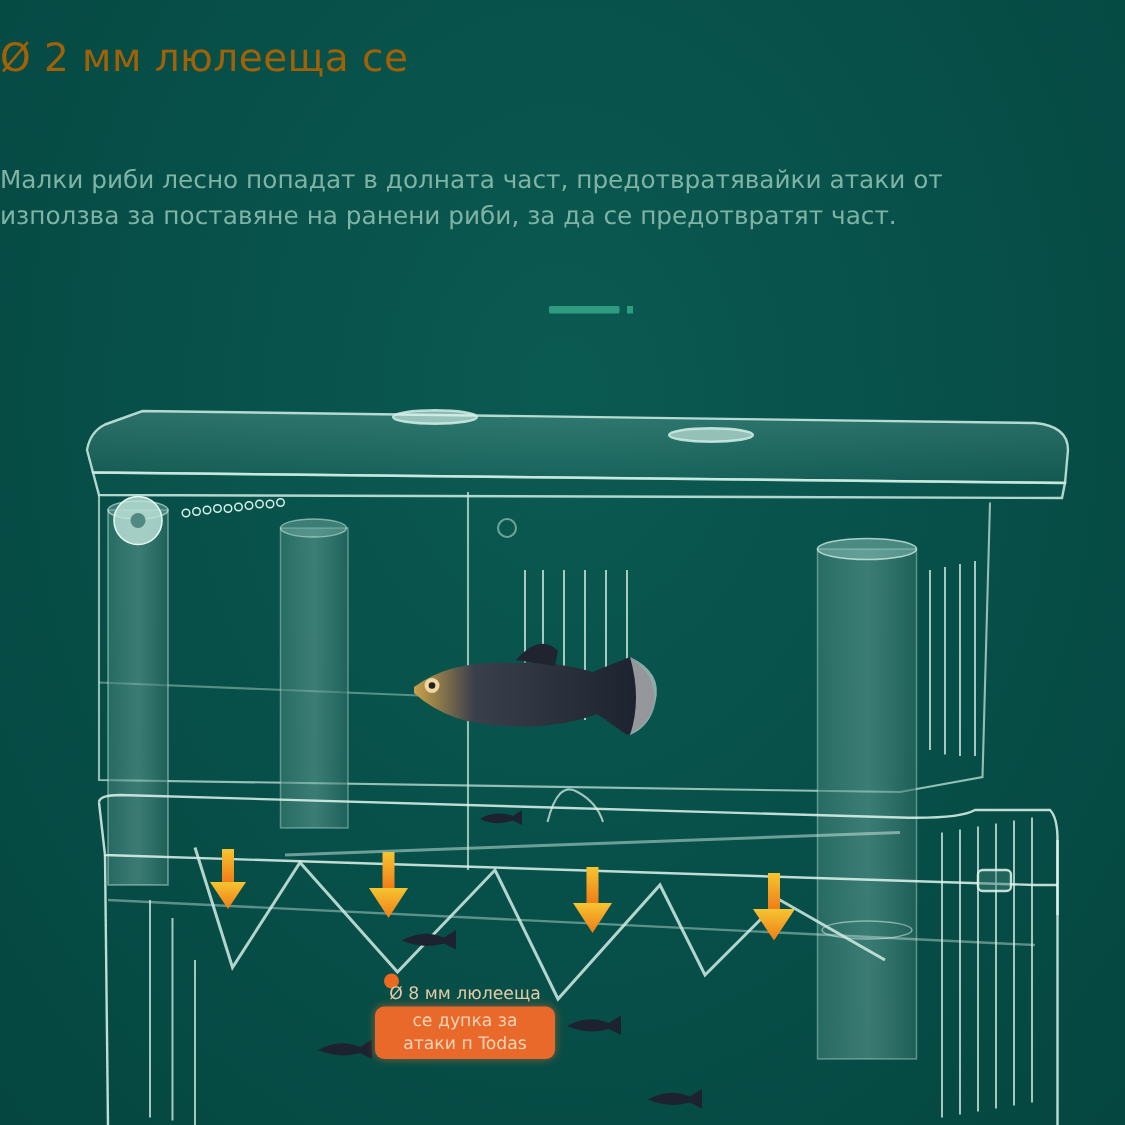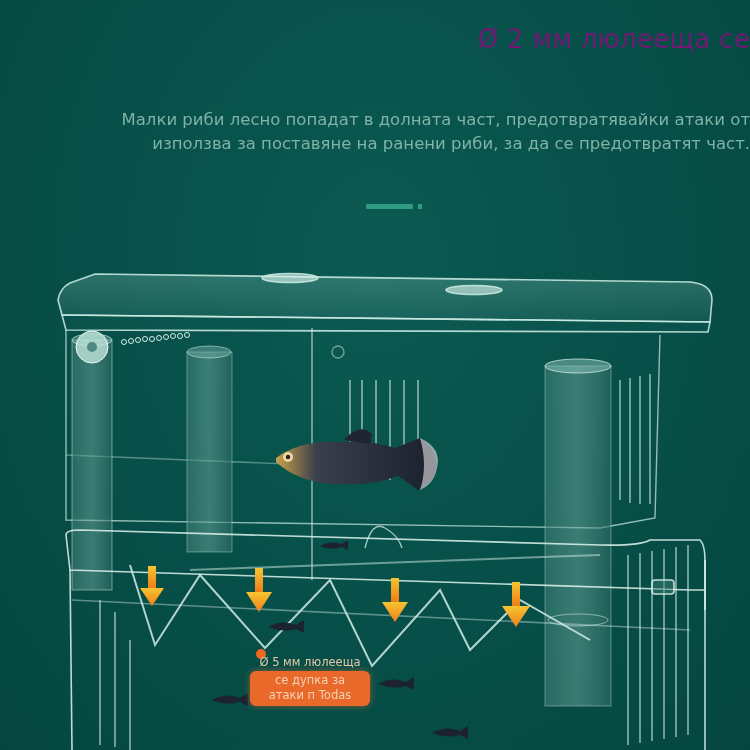--- a/index.html
+++ b/index.html
@@ -2,26 +2,26 @@
 <html><head>
 <meta charset="utf-8">
 <style>
   html, body { margin:0; padding:0; }
   body {
     width:750px; height:750px; overflow:hidden; position:relative;
     background: radial-gradient(ellipse at 50% 35%, #0b5a52 0%, #07514a 45%, #054640 100%);
     font-family: "DejaVu Sans", sans-serif;
   }
   .title {
-    position:absolute; left:0; width:750px; top:22px; text-align:right;
-    color:#701a75; font-size:26px; line-height:34px; letter-spacing:0.3px;
+    position:absolute; left:0; width:750px; top:22px; text-align:left;
+    color:#a16207; font-size:26px; line-height:34px; letter-spacing:0.3px;
   }
   .title div { white-space:nowrap; }
   .desc {
-    position:absolute; left:0; width:750px; top:108px; text-align:right;
+    position:absolute; left:0; width:750px; top:108px; text-align:left;
     color:#7fb3a6; font-size:16.5px; line-height:24px;
   }
   .desc div { white-space:nowrap; }
   .divider {
     position:absolute; top:204px; left:366px; width:50px; height:5px;
   }
   .divider .bar { position:absolute; left:0; top:0; width:47px; height:5px; background:#2f9b80; border-radius:1px; }
   .divider .dot { position:absolute; left:52px; top:0; width:4px; height:5px; background:#2f9b80; }
   .scene { position:absolute; left:0; top:0; width:750px; height:750px; }
   .callout {
@@ -181,18 +181,18 @@
   <div>използва за поставяне на ранени риби, за да се предотвратят част.</div>
 </div>
 
 <div class="divider">
   <div class="bar"></div>
   <div class="dot"></div>
 </div>
 
 <div class="callout-dot"></div>
 <div class="callout">
-  <div class="line1">Ø 5 мм люлееща</div>
+  <div class="line1">Ø 8 мм люлееща</div>
   <div class="box">
     <div>се дупка за</div>
     <div>атаки п Todas</div>
   </div>
 </div>
 
 </body></html>

